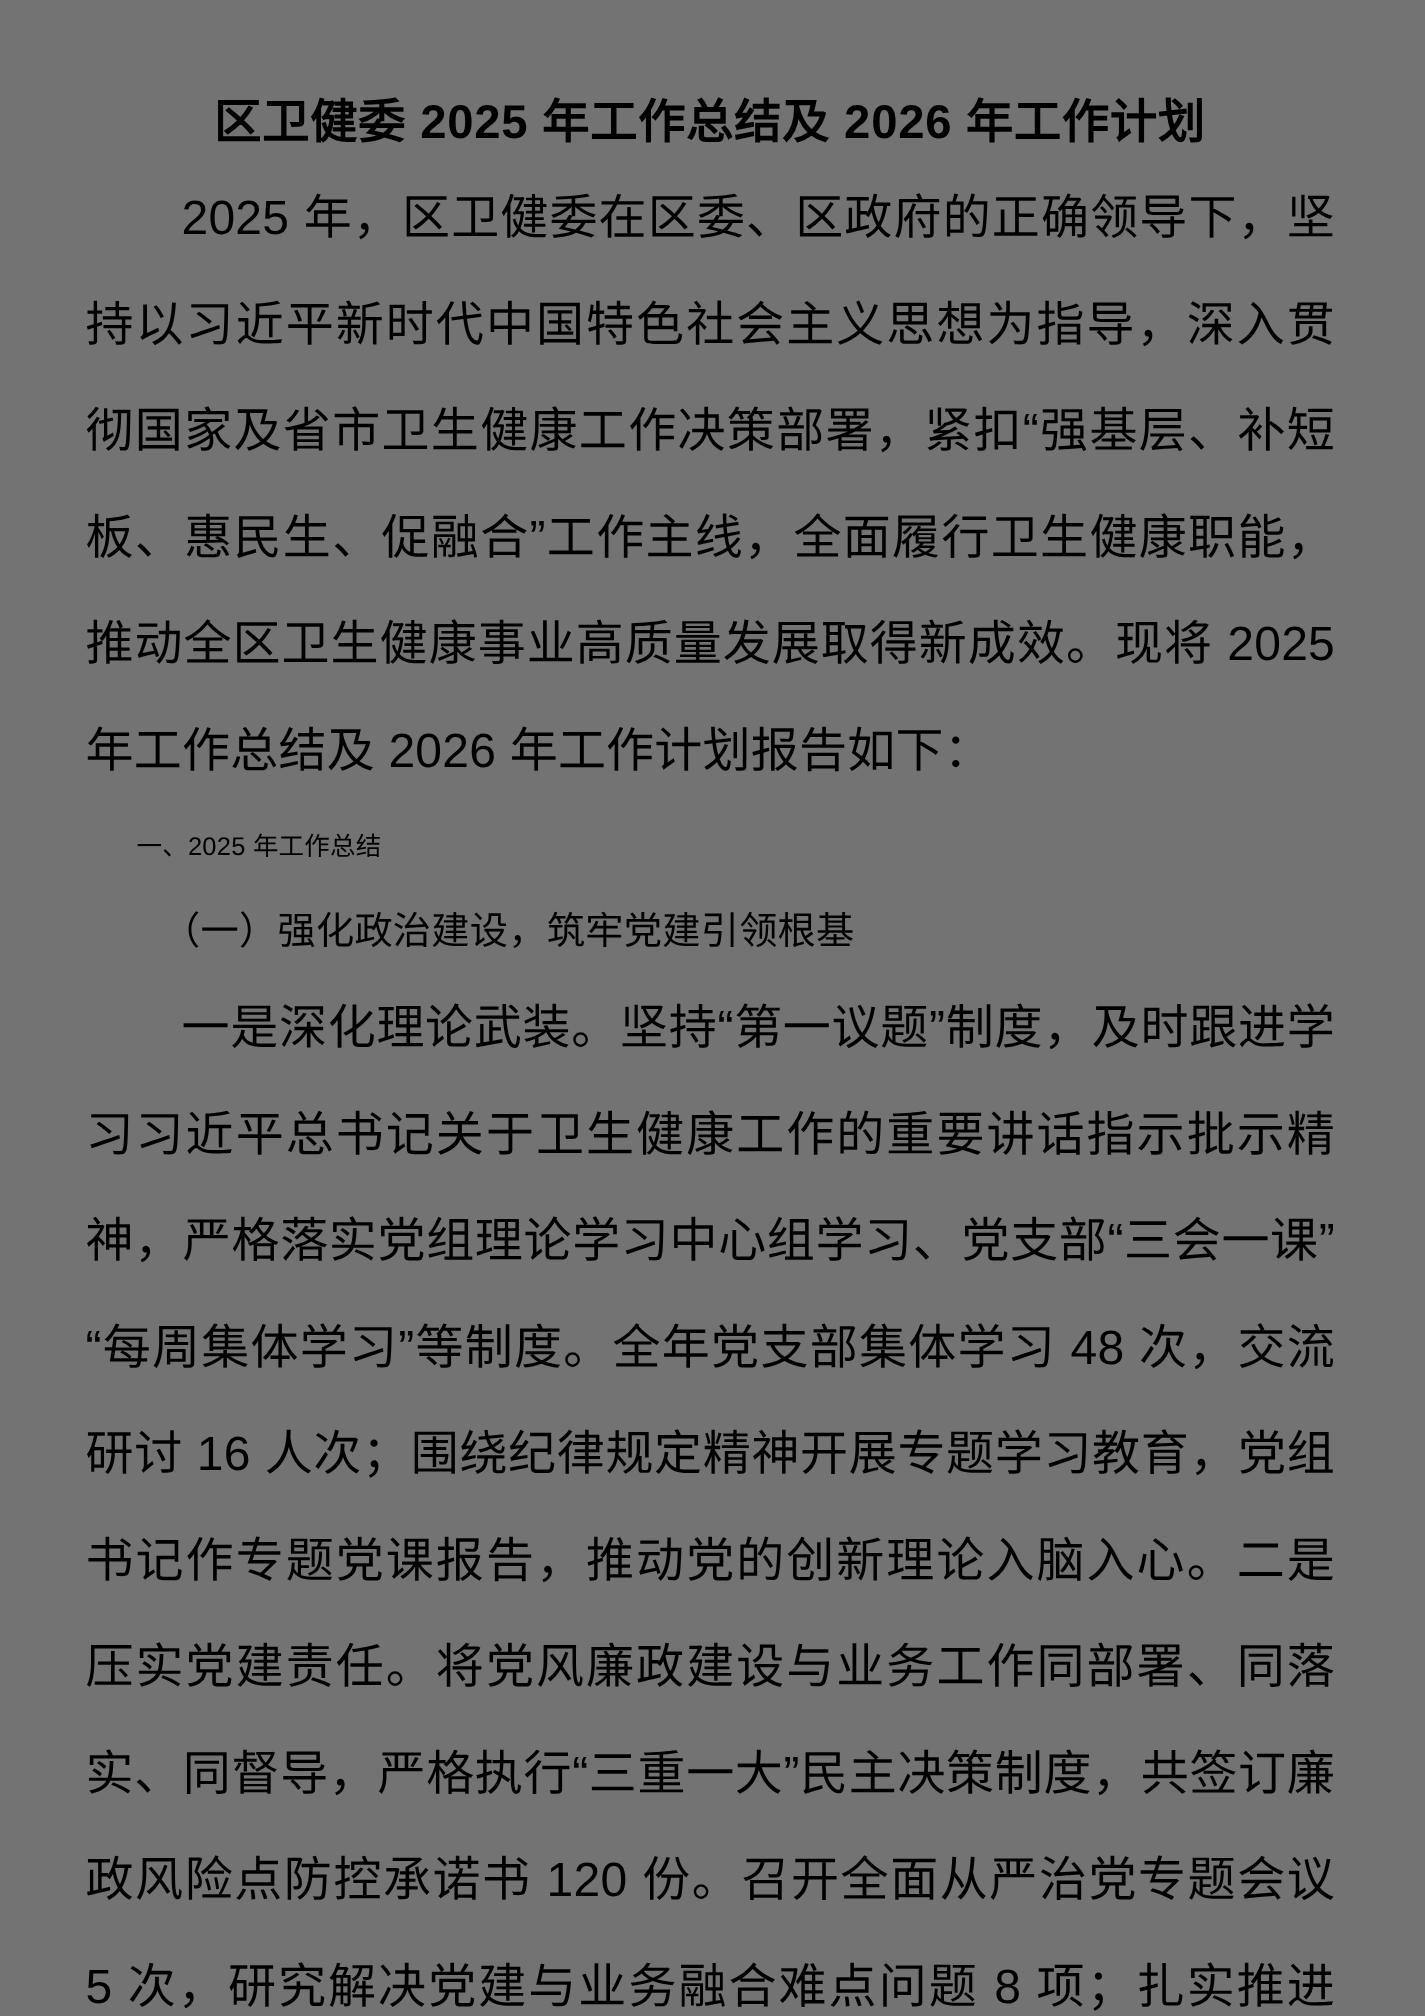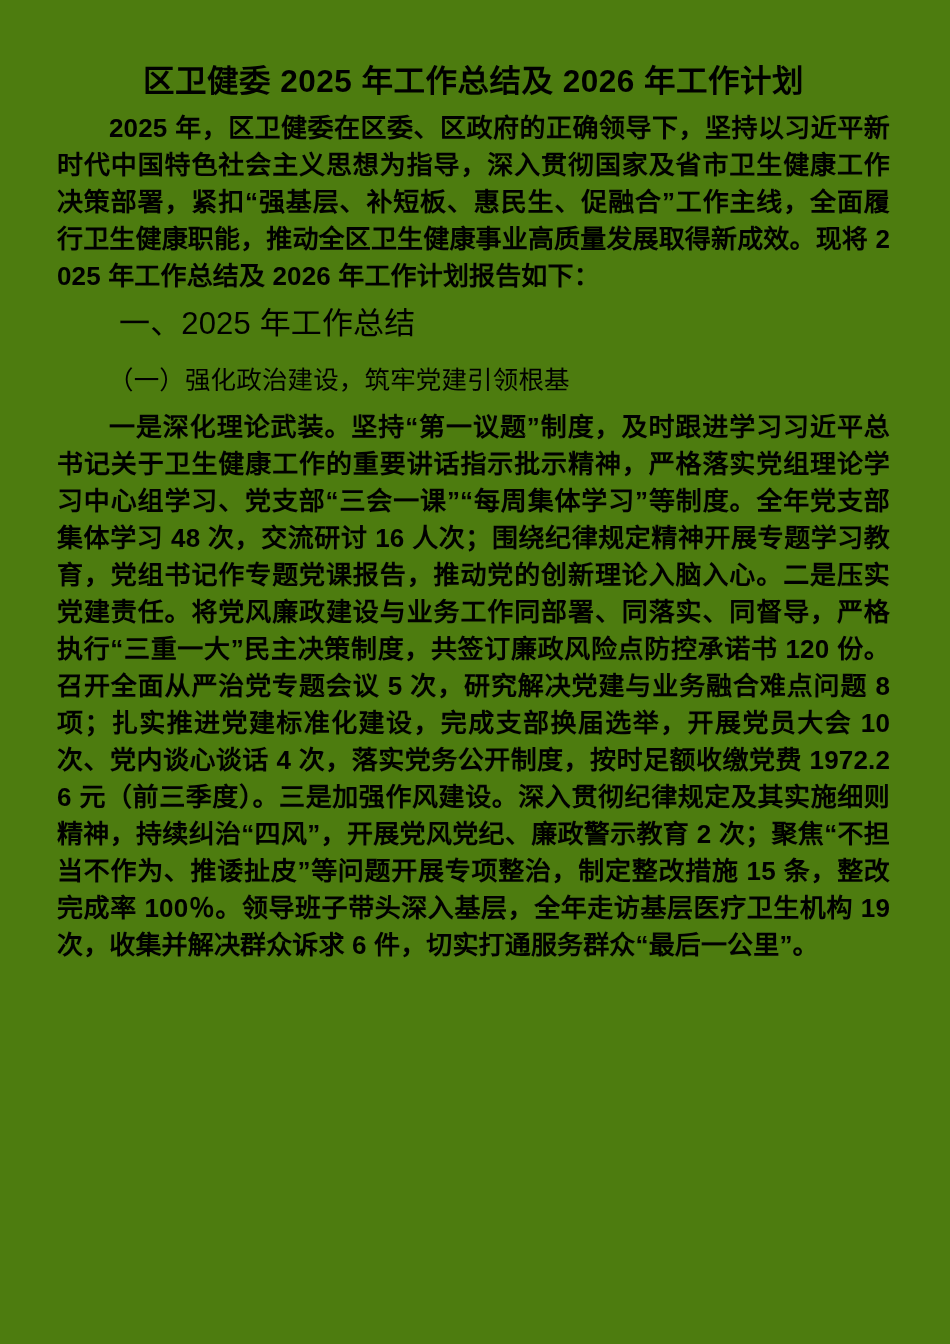--- a/index.html
+++ b/index.html
@@ -15,49 +15,48 @@
     font-family: "Liberation Sans", "DejaVu Sans", sans-serif;
     color: #000000;
     -webkit-font-smoothing: antialiased;
   }
 
   .page {
     box-sizing: border-box;
     width: 950px;
     height: 1344px;
     padding: 58px 60px 0 57px;
-    background: #4d7c0f;
+    background: #737373;
     position: relative;
   }
 
   .doc-title {
     font-size: 31.5px;
     font-weight: 700;
     line-height: 46px;
     text-align: center;
     letter-spacing: 0.5px;
     margin: 0 0 6px 0;
     white-space: nowrap;
   }
 
   .body-p {
-    font-size: 26px;
-    line-height: 37px;
+    font-size: 32px;
+    line-height: 71px;
     text-align: justify;
     text-justify: inter-ideograph;
     text-align-last: left;
     margin: 0;
     text-indent: 2em;
     letter-spacing: 0.15px;
     word-break: break-all;
-    font-weight: bold;
   }
 
   .heading-1 {
-    font-size: 31px;
+    font-size: 17px;
     font-weight: 400;
     line-height: 57.2px;
     margin: 0;
     text-indent: 2em;
     letter-spacing: 0.15px;
   }
 
   .heading-2 {
     font-size: 25.5px;
     font-weight: 400;

